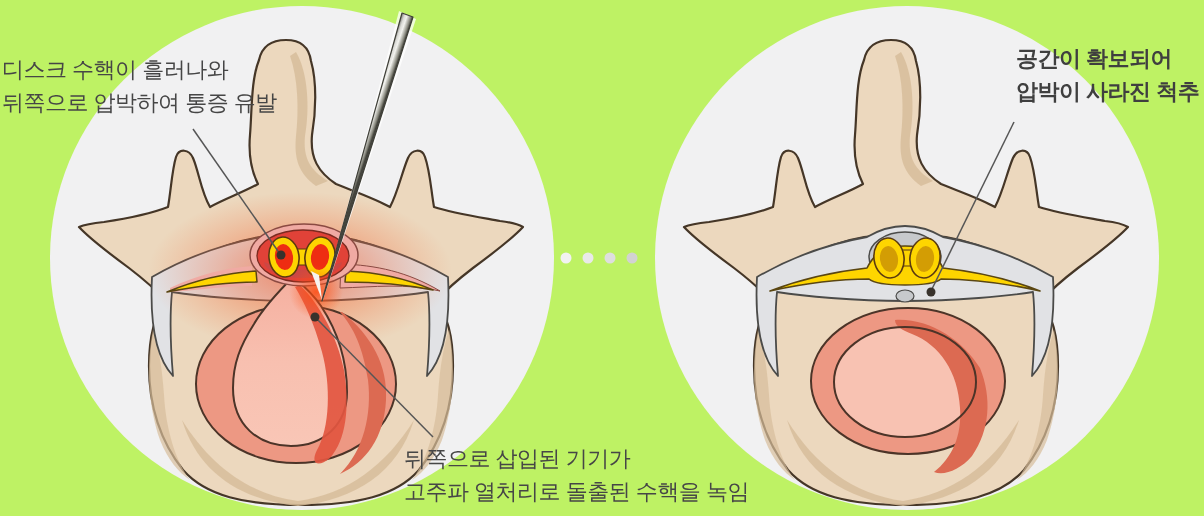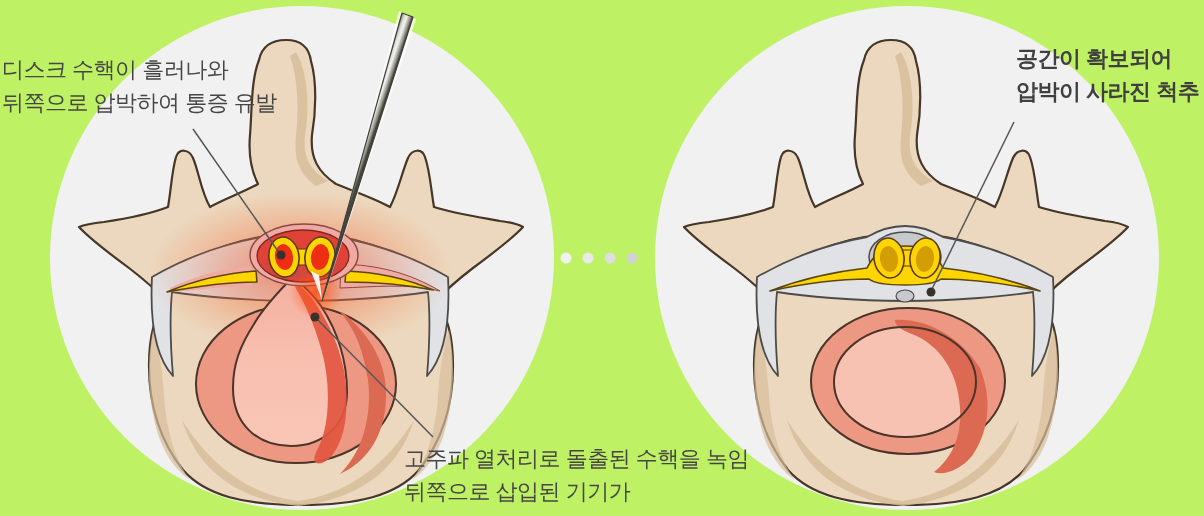--- a/index.html
+++ b/index.html
@@ -157,22 +157,22 @@
     <circle cx="632" cy="258" r="5.5" fill="#d2d2d2"></circle>
   </g>
 </svg>
 
 <div class="note" id="note-before-top">
   <div>디스크 수핵이 흘러나와</div>
   <div>뒤쪽으로 압박하여 통증 유발</div>
 </div>
 
 <div class="note" id="note-before-bottom">
+  <div>뒤쪽으로 삽입된 기기가</div>
   <div>고주파 열처리로 돌출된 수핵을 녹임</div>
-  <div>뒤쪽으로 삽입된 기기가</div>
 </div>
 
 <div class="note bold" id="note-after">
   <div>공간이 확보되어</div>
   <div>압박이 사라진 척추</div>
 </div>
 
 </div>
 
 </body></html>

